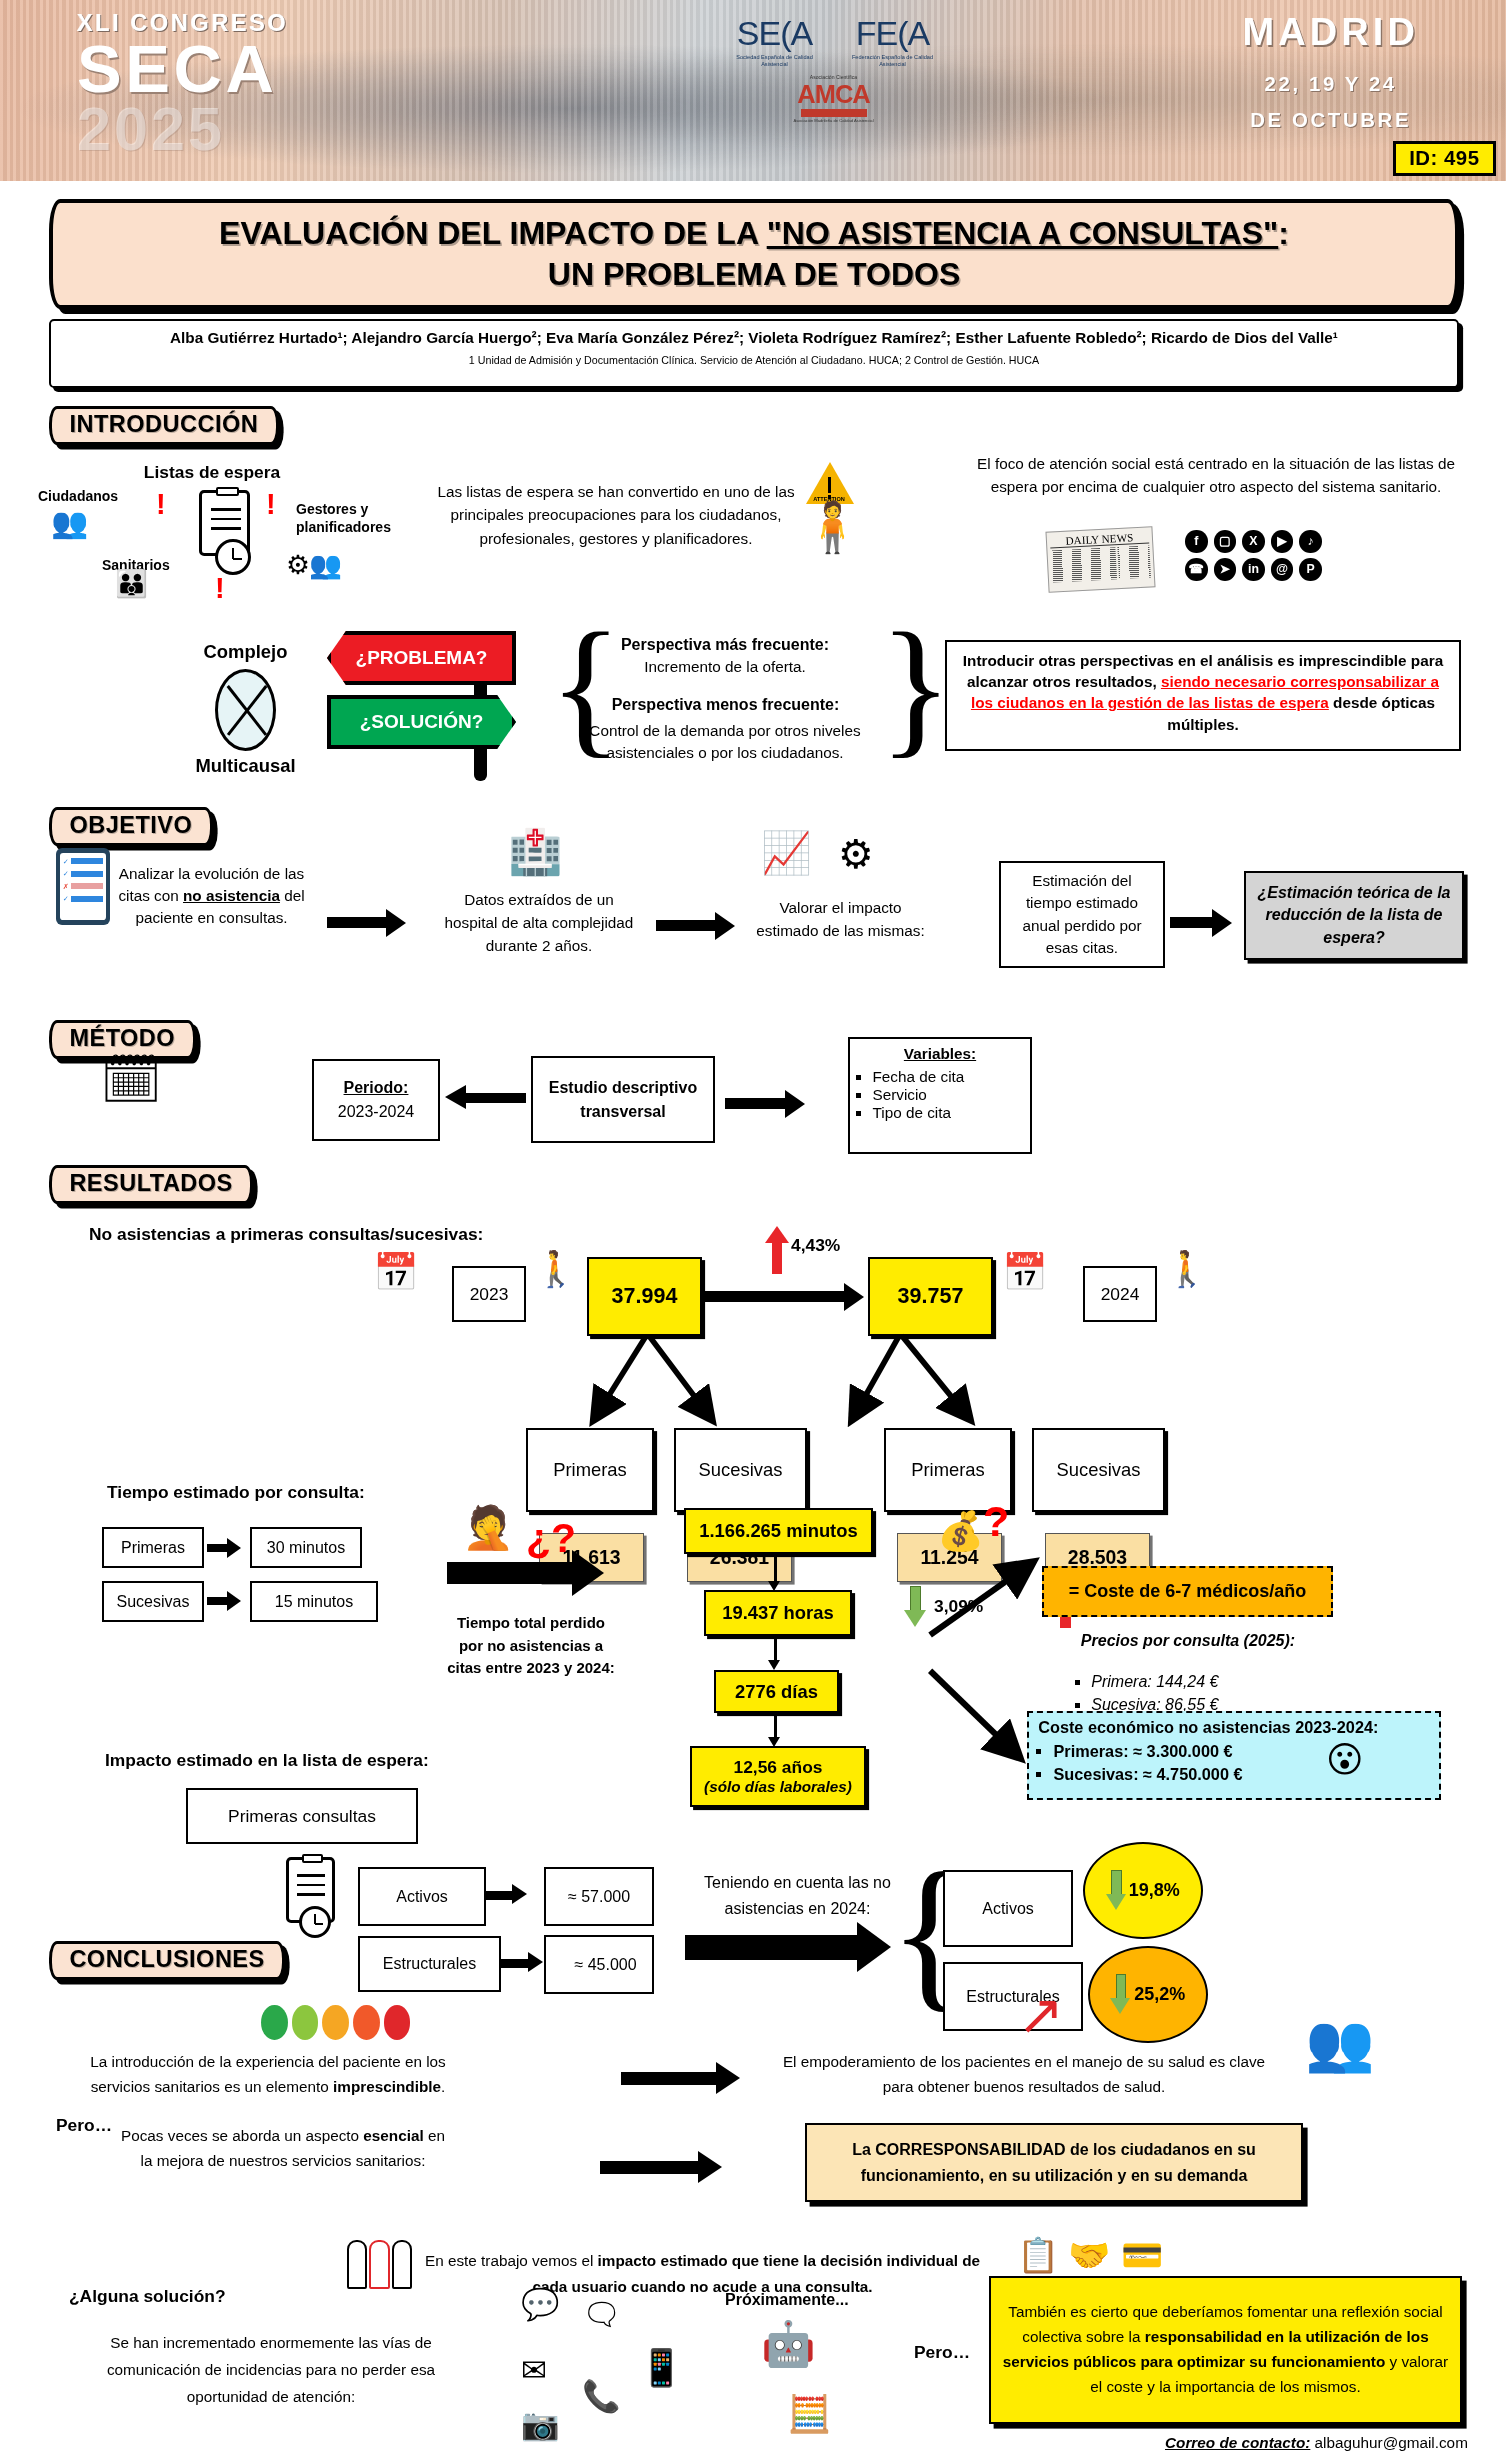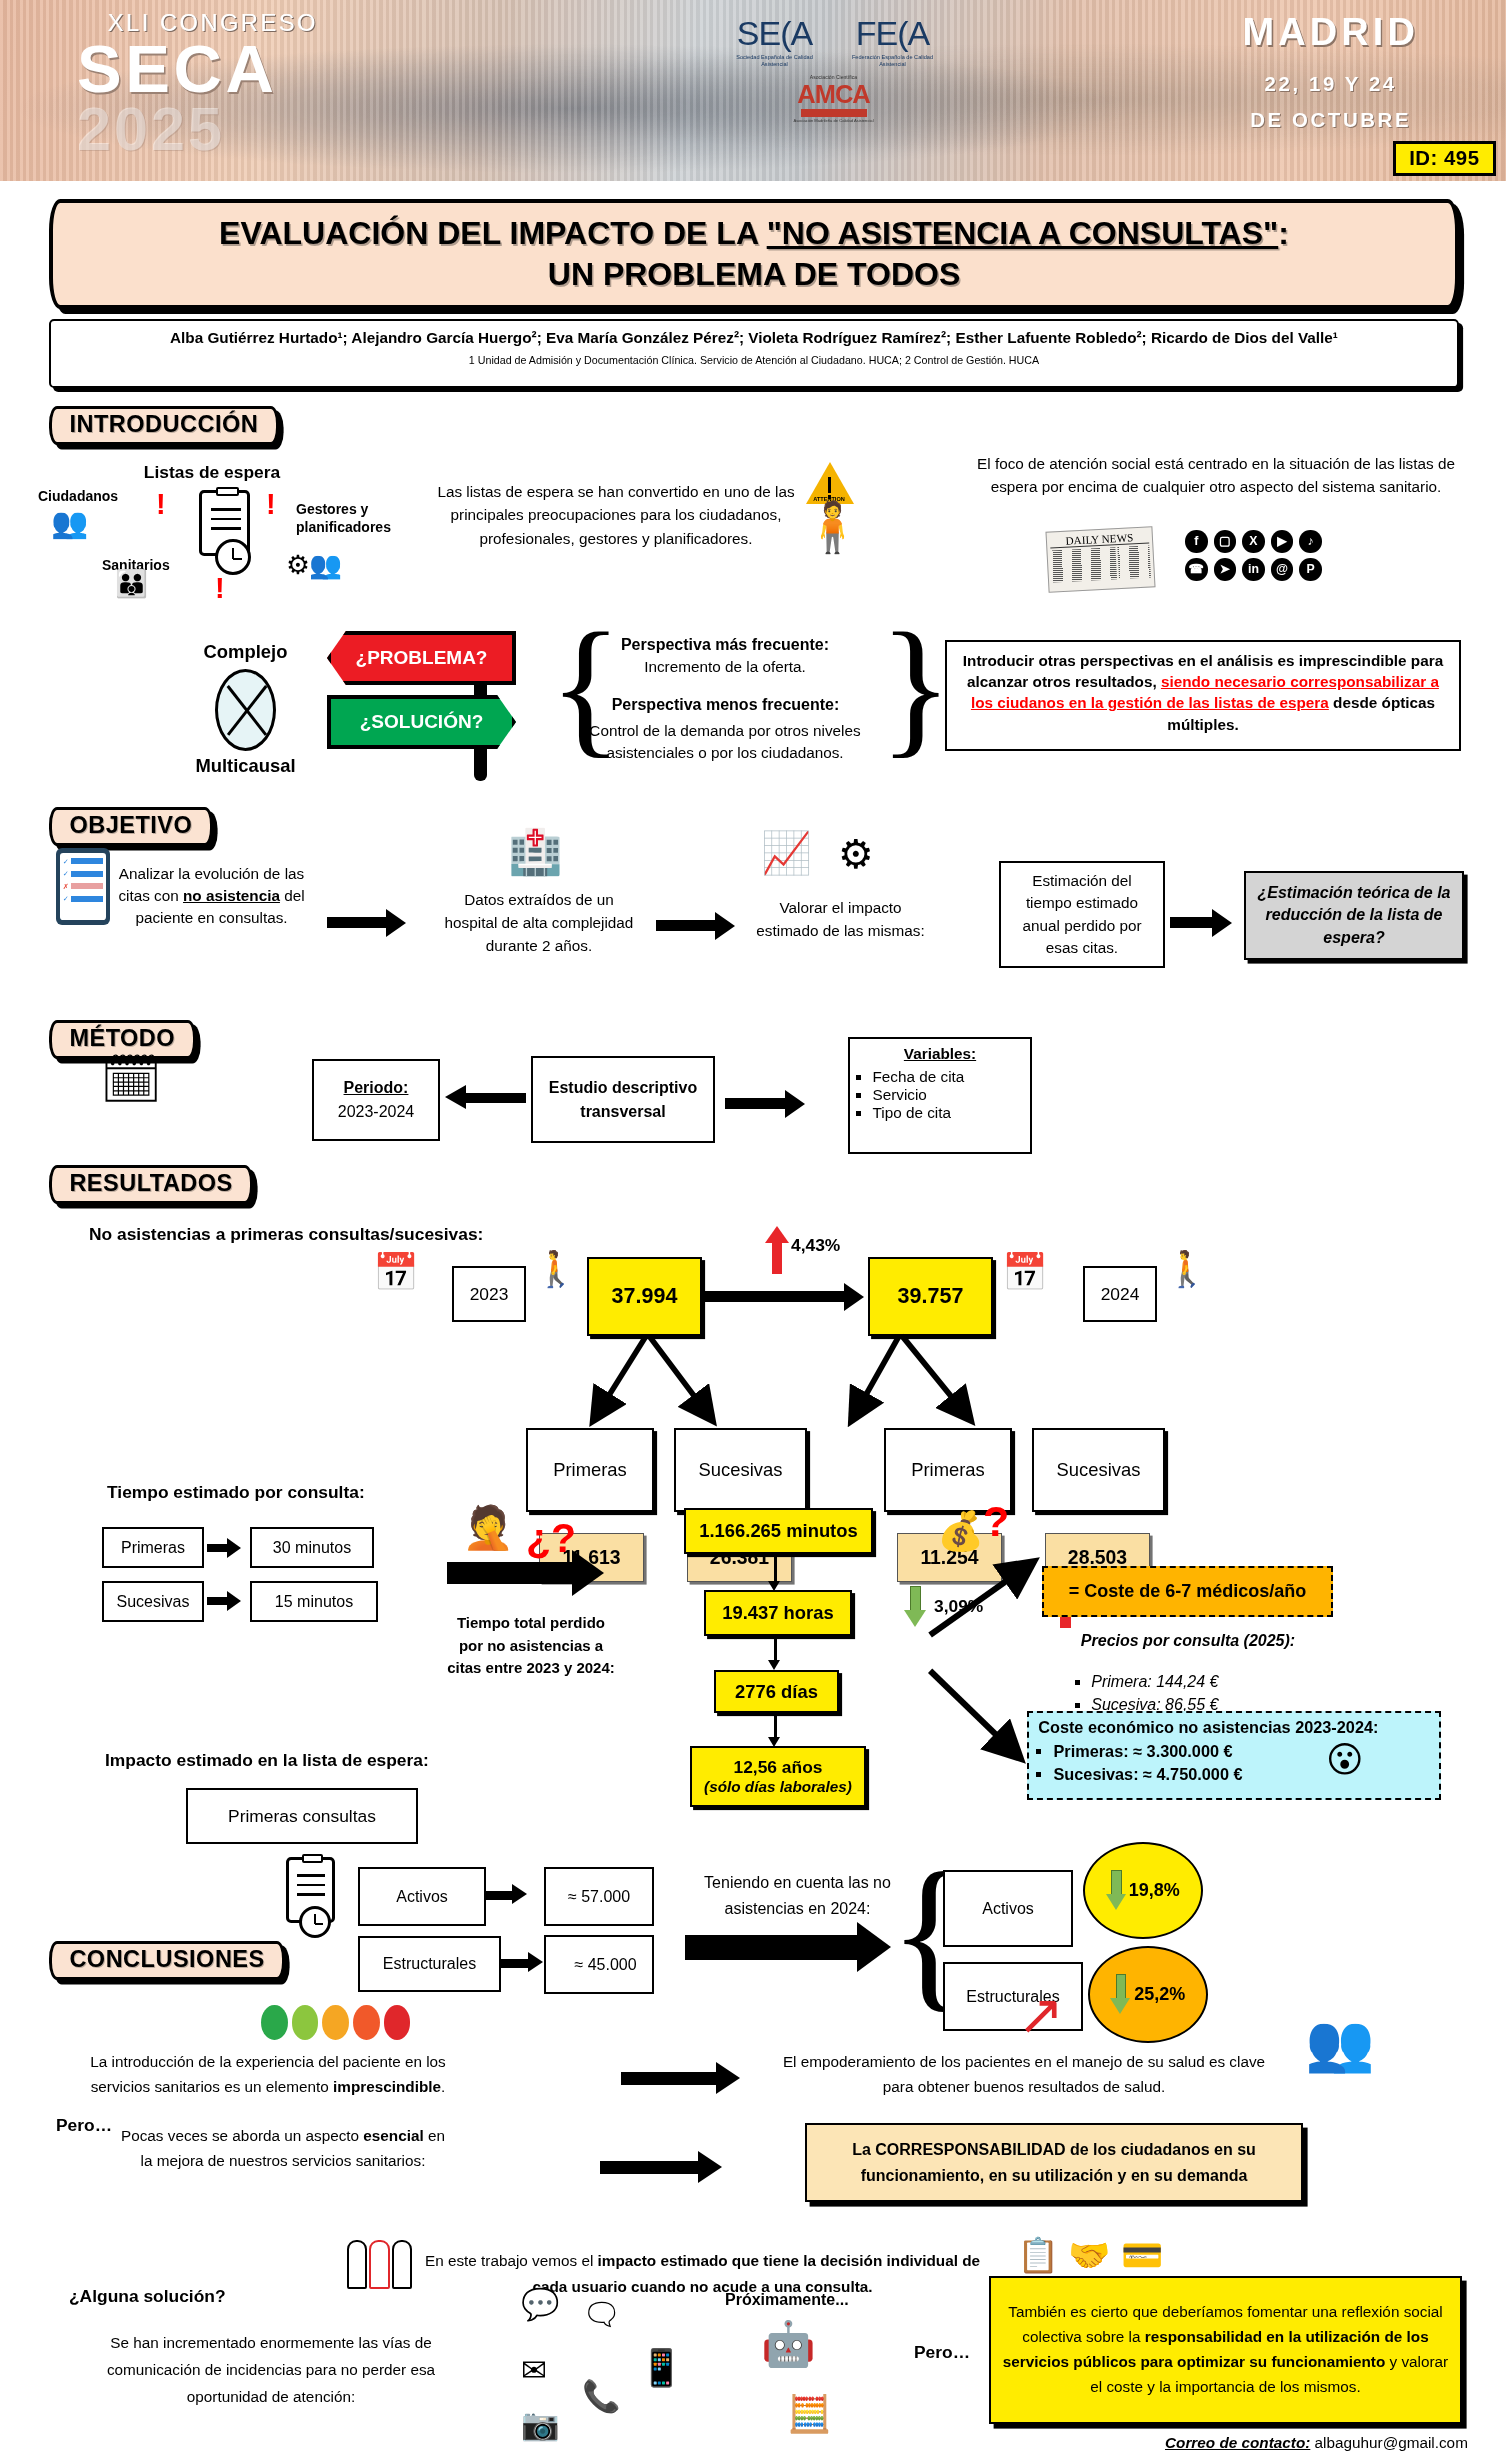--- a/index.html
+++ b/index.html
@@ -24,24 +24,23 @@
   .banner::after{
     content:""; position:absolute; inset:0;
     background:
       repeating-linear-gradient(90deg, rgba(255,255,255,.12) 0 3.1px, rgba(0,0,0,.05) 3.1px 6.6px),
       radial-gradient(ellipse at 38% 60%, rgba(80,90,105,.55) 0%, rgba(80,90,105,0) 42%),
       radial-gradient(ellipse at 72% 55%, rgba(120,110,100,.35) 0%, rgba(120,110,100,0) 40%);
     filter: blur(0.5px);
   }
   .bn-left { position:absolute; left:77px; top:10.2px; z-index:3; }
   .bn-xli {
-    font-family:"Liberation Sans", sans-serif; font-weight:normal;
+    font-family:"Liberation Sans", sans-serif; font-weight:bold;
     font-size:23.5px; letter-spacing:2.6px; color:#fff;
     text-shadow:1px 1px 0 #7d6a60, -0.5px -0.5px 0 rgba(255,255,255,.7);
-    margin-left:31px;
   }
   .bn-seca {
     font-family:"Liberation Sans", sans-serif; font-weight:bold;
     font-size:67px; line-height:.95; letter-spacing:3.6px; color:#fff;
     text-shadow:1.5px 1.5px 0 #9b8274;
   }
   .bn-year {
     font-family:"Liberation Sans", sans-serif; font-weight:bold;
     font-size:61px; line-height:.95; letter-spacing:3.1px;
     color:rgba(255,255,255,.45); text-shadow:1px 1px 0 rgba(160,130,115,.35);
@@ -476,21 +475,21 @@
 
 <div class="abs bold" style="left:107px; top:1482px; font-size:17.4px;">Tiempo estimado por consulta:</div>
 
 <div class="abs plainbox ctr" style="left:102px; top:1527px; width:102px; height:41px; display:flex; align-items:center; justify-content:center; font-size:16px;">
   <span>Primeras</span>
   </div>
 <div class="arrow-r" style="left:207px; top:1544px; width:36px;">
   <div class="shaft" style="width:21.5px; height:8.2px;"></div>
   <div class="head" style="left:20.4px; border-top-width:10.2px; border-bottom-width:10.2px; border-left-width:14.3px; top:-6.1px;"></div>
 </div>
-<div class="abs plainbox ctr" style="left:250px; top:1527px; width:124px; height:41px; display:flex; align-items:center; justify-content:center; font-size:16px;">
+<div class="abs plainbox ctr" style="left:250px; top:1527px; width:112px; height:41px; display:flex; align-items:center; justify-content:center; font-size:16px;">
   <span>30 minutos</span>
   </div>
 
 <div class="abs plainbox ctr" style="left:102px; top:1581px; width:102px; height:41px; display:flex; align-items:center; justify-content:center; font-size:16px;">
   <span>Sucesivas</span>
   </div>
 <div class="arrow-r" style="left:207px; top:1597px; width:36px;">
   <div class="shaft" style="width:21.5px; height:8.2px;"></div>
   <div class="head" style="left:20.4px; border-top-width:10.2px; border-bottom-width:10.2px; border-left-width:14.3px; top:-6.1px;"></div>
 </div>

